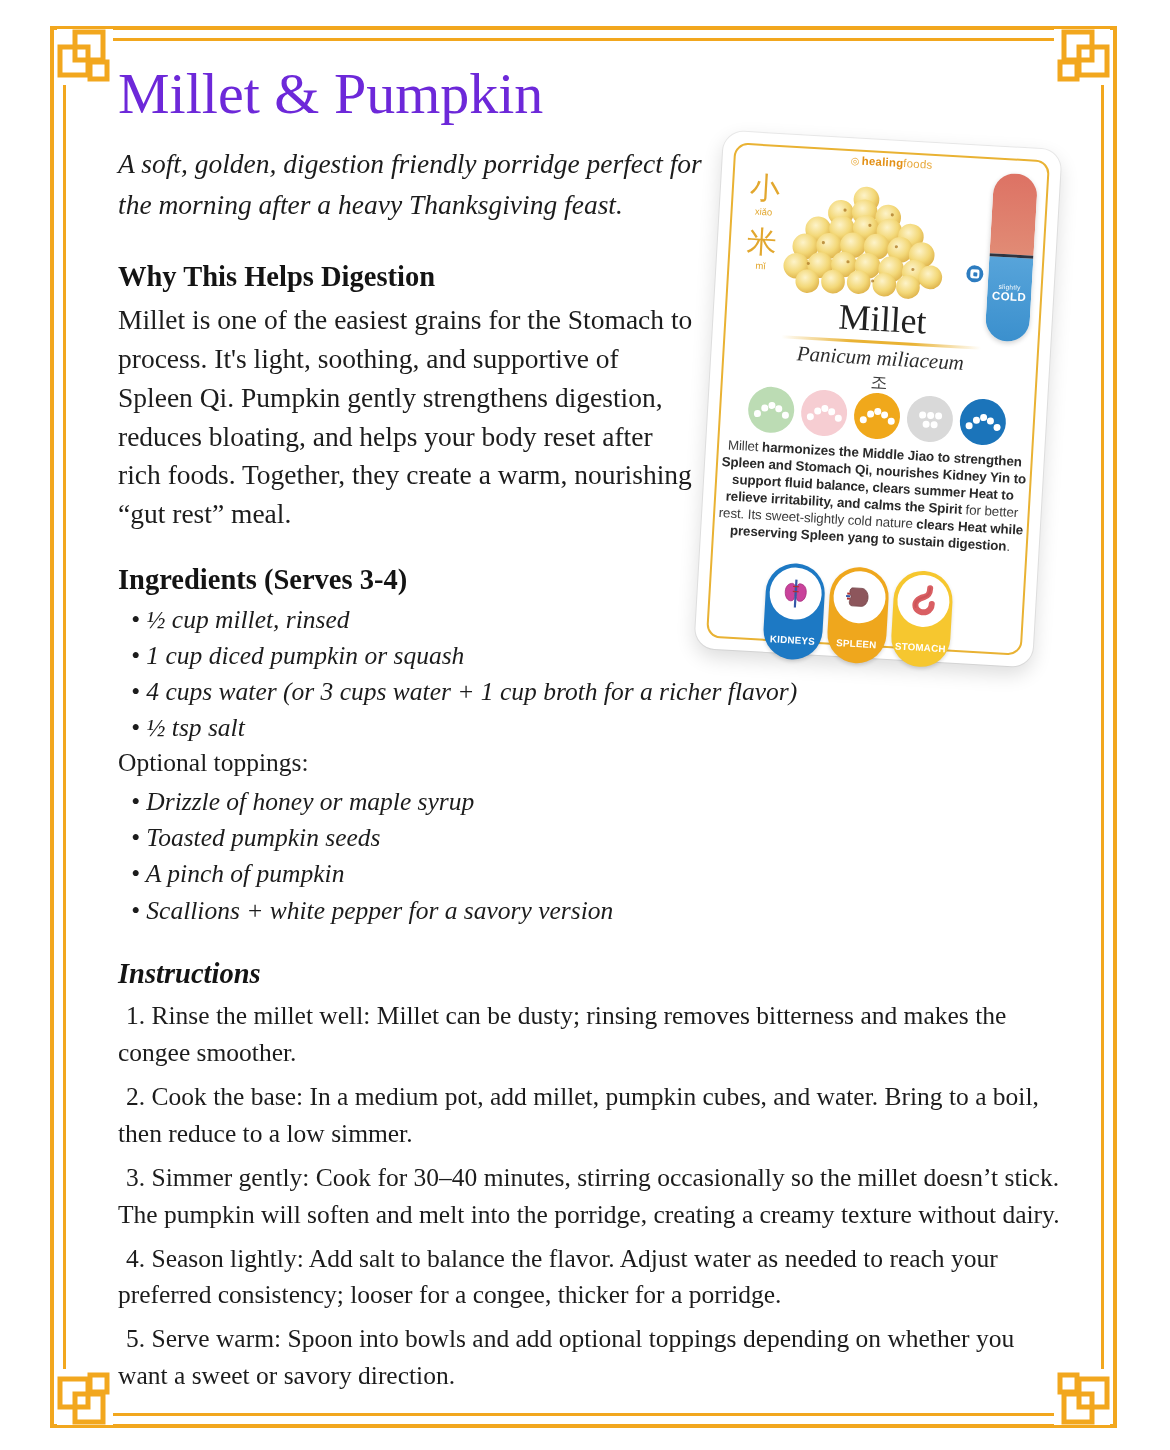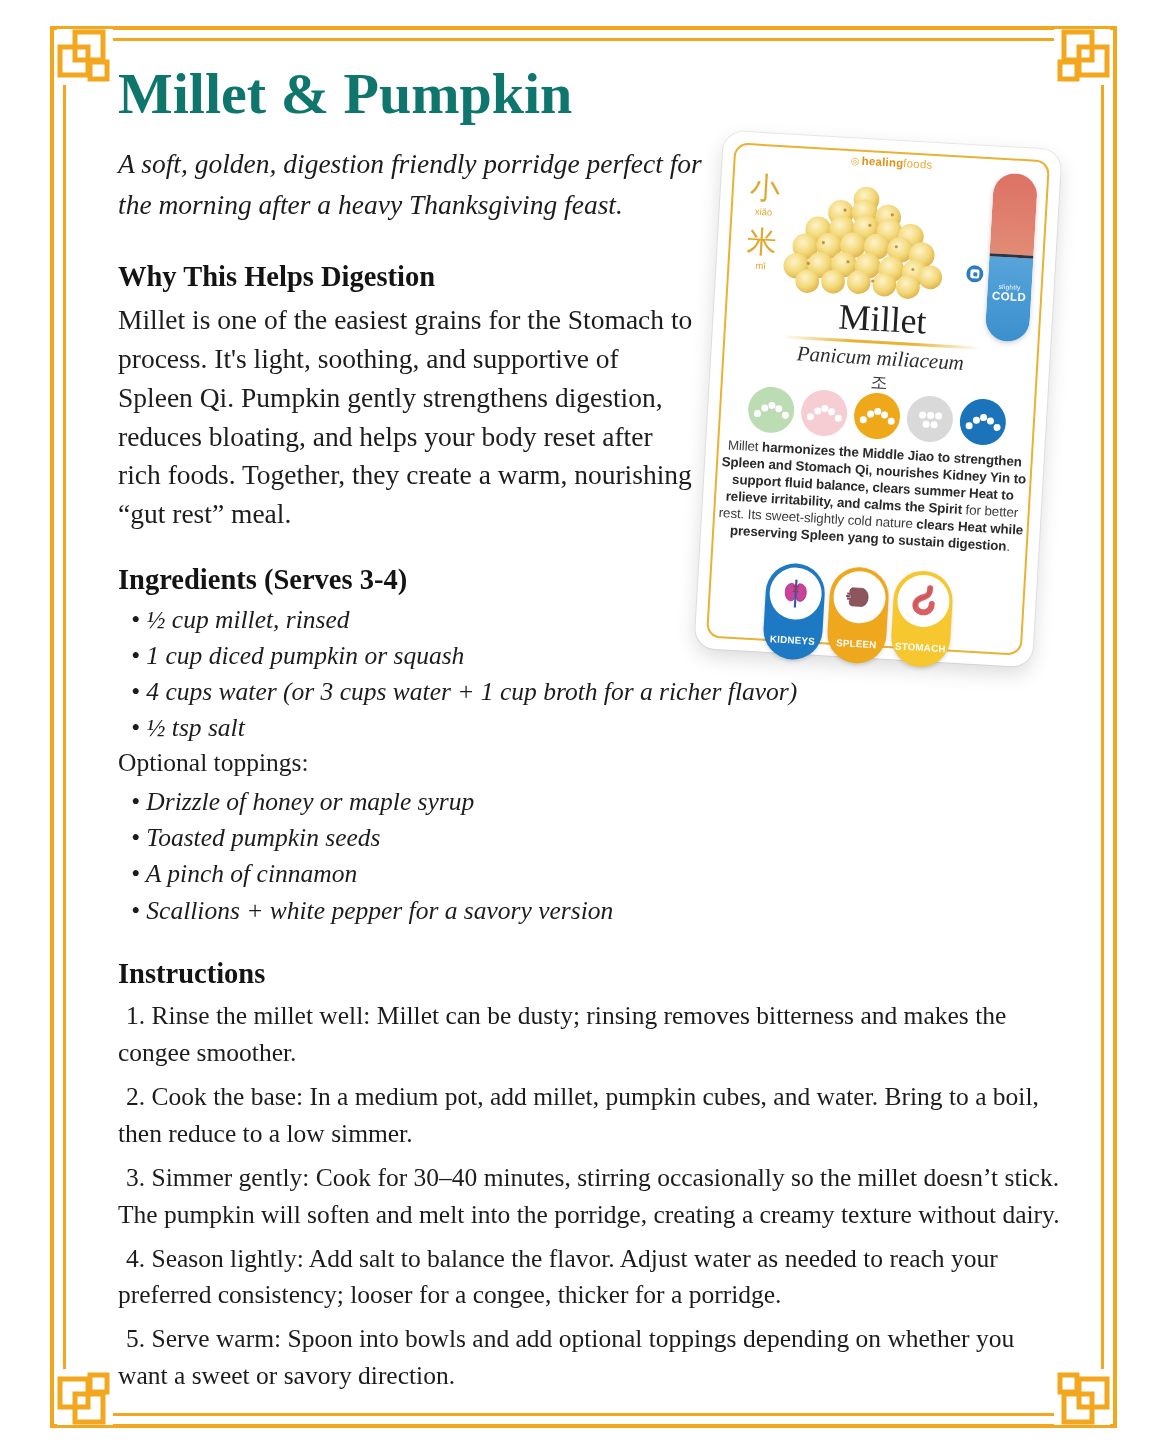--- a/index.html
+++ b/index.html
@@ -18,31 +18,31 @@
                border:3px solid var(--gold);pointer-events:none;}
   .knot{position:absolute;width:56px;height:56px;color:var(--gold);background:#fff;}
   .knot svg{display:block;width:100%;height:100%;}
   .knot.tl{left:57px;top:29px;}
   .knot.tr{right:60px;top:29px;transform:scaleX(-1);}
   .knot.bl{left:57px;bottom:25px;transform:scaleY(-1);}
   .knot.br{right:60px;bottom:25px;transform:scale(-1,-1);}
 
   
   .content{position:absolute;left:118px;top:60px;width:947px;}
-  h1{margin:0;font-size:58px;line-height:1.17;font-weight:700;color:#0f766e;}
+  h1{margin:0;font-size:58px;line-height:1.17;font-weight:400;color:#6d28d9;}
   .subtitle{margin:16px 0 0;font-style:italic;font-size:27.5px;line-height:1.48;width:600px;}
   h2{margin:0;font-size:28.5px;font-weight:700;color:#141414;}
   .why-head{margin-top:36px;}
   .why-body{margin:8px 0 0;font-size:27.5px;line-height:1.41;width:578px;}
   .ing-head{margin-top:30px;}
   ul.plain{list-style:none;margin:8px 0 0;padding:0;font-size:25.5px;line-height:1.22;}
   ul.plain li{padding-left:13px;margin-bottom:5px;font-style:italic;}
   ul.plain li::before{content:"• ";}
   .optional-label{font-size:25.5px;margin:2px 0 5px;}
-  .inst-head{margin-top:32px;}
+  .inst-head{margin-top:32px;font-style:italic;}
   .steps{margin-top:8px;}
   .steps p{margin:0 0 7px;font-size:25.5px;line-height:1.45;text-indent:8px;}
 
   
   .card{position:absolute;left:709px;top:140px;width:338px;height:518px;background:#fff;
         border-radius:20px;transform:rotate(3.3deg);
         box-shadow:0 8px 20px rgba(0,0,0,.14), 0 0 0 1px #eee;
         font-family:"Liberation Sans","DejaVu Sans",sans-serif;}
   .card-border{position:absolute;left:11px;top:11px;right:11px;bottom:11px;
                border:2.5px solid var(--card-gold);border-radius:14px;}
@@ -136,21 +136,21 @@
     <ul class="plain">
         <li>½ cup millet, rinsed</li>
         <li>1 cup diced pumpkin or squash</li>
         <li>4 cups water (or 3 cups water + 1 cup broth for a richer flavor)</li>
         <li>½ tsp salt</li>
       </ul>
     <div class="optional-label">Optional toppings:</div>
     <ul class="plain">
         <li>Drizzle of honey or maple syrup</li>
         <li>Toasted pumpkin seeds</li>
-        <li>A pinch of cinnamon</li>
+        <li>A pinch of pumpkin</li>
         <li>Scallions + white pepper for a savory version</li>
       </ul>
 
     <h2 class="inst-head">Instructions</h2>
     <div class="steps">
         <p>1. Rinse the millet well: Millet can be dusty; rinsing removes bitterness and makes the congee smoother.</p>
         <p>2. Cook the base: In a medium pot, add millet, pumpkin cubes, and water. Bring to a boil, then reduce to a low simmer.</p>
         <p>3. Simmer gently: Cook for 30–40 minutes, stirring occasionally so the millet doesn’t stick. The pumpkin will soften and melt into the porridge, creating a creamy texture without dairy.</p>
         <p>4. Season lightly: Add salt to balance the flavor. Adjust water as needed to reach your preferred consistency; looser for a congee, thicker for a porridge.</p>
         <p>5. Serve warm: Spoon into bowls and add optional toppings depending on whether you want a sweet or savory direction.</p>

